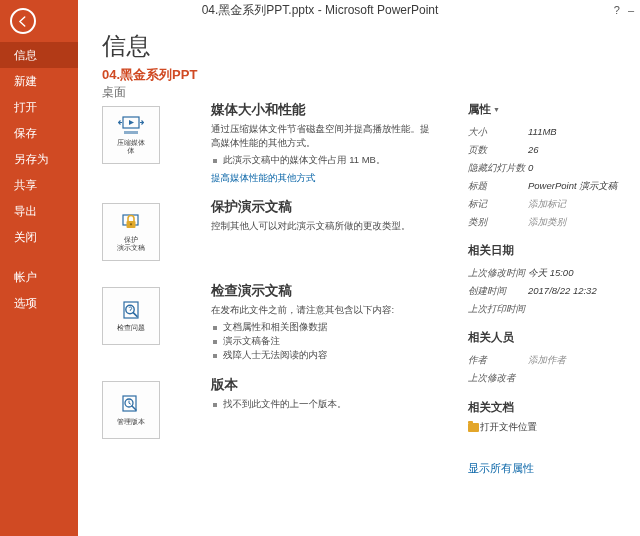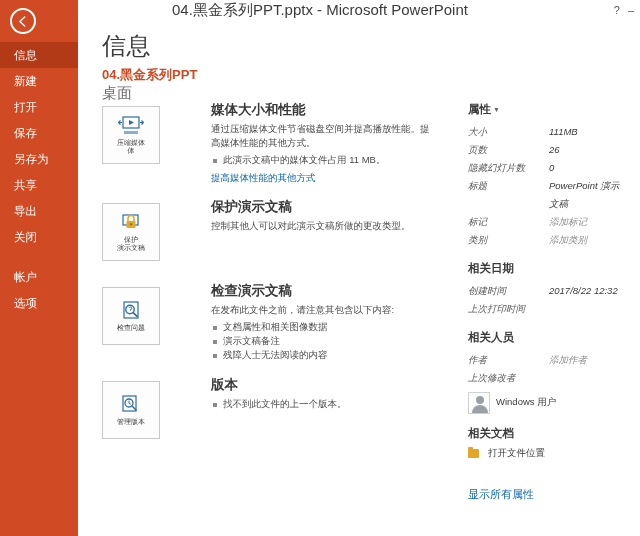--- a/index.html
+++ b/index.html
@@ -20,21 +20,21 @@
   .titlebar {
     position: absolute;
     left: 0; top: 0;
     width: 640px; height: 20px;
     background: #ffffff;
     display: flex;
     align-items: center;
     justify-content: center;
   }
   .titlebar-text {
-    font-size: 15px;
+    font-size: 12px;
     color: #3b3b3b;
     white-space: nowrap;
   }
   .titlebar-right {
     position: absolute;
     right: 6px; top: 0;
     height: 20px;
     display: flex;
     align-items: center;
     gap: 8px;
@@ -108,21 +108,21 @@
   .doc-name {
     position: absolute;
     left: 24px; top: 46px;
     font-size: 13px;
     color: #d04a23;
     font-weight: bold;
   }
   .doc-loc {
     position: absolute;
     left: 24px; top: 64px;
-    font-size: 15px;
+    font-size: 12px;
     color: #6b6b6b;
   }
 
   
   .cards {
     position: absolute;
     left: 24px; top: 82px;
     width: 330px;
   }
   .card {
@@ -220,21 +220,20 @@
     font-style: italic;
   }
   .prop-label {
     width: 60px;
     flex: 0 0 60px;
     color: #5a5a5a;
   }
   .prop-value {
     flex: 1;
     color: #3a3a3a;
-    margin-left: 21px;
   }
   .prop-value.placeholder {
     color: #8d8d8d;
     cursor: pointer;
   }
   .props-section {
     margin-top: 12px;
   }
   .person-row {
     display: flex;
@@ -264,21 +263,21 @@
     border-radius: 8px 8px 0 0;
     background: #9aa0a6;
   }
   .person-name {
     font-size: 9.5px;
     color: #3a3a3a;
   }
   .doc-link-row {
     display: flex;
     align-items: center;
-    gap: 9px;
+    gap: 1px;
     margin-top: 0;
     cursor: pointer;
   }
   .folder-ico {
     width: 11px; height: 9px;
     background: #e3a62a;
     border-radius: 1px;
     position: relative;
     flex: 0 0 11px;
   }
@@ -443,45 +442,42 @@
         <span class="prop-value placeholder">添加标记</span>
       </div>
       <div class="prop-row">
         <span class="prop-label">类别</span>
         <span class="prop-value placeholder">添加类别</span>
       </div>
 
       <div class="props-section">
         <div class="props-head">相关日期</div>
         <div class="prop-row">
+          <span class="prop-label">上次修改时间</span>
+          <span class="prop-value">今天 15:00</span>
+        </div>
+        <div class="prop-row">
           <span class="prop-label">创建时间</span>
           <span class="prop-value">2017/8/22 12:32</span>
         </div>
         <div class="prop-row">
           <span class="prop-label">上次打印时间</span>
           <span class="prop-value"></span>
         </div>
       </div>
 
       <div class="props-section">
         <div class="props-head">相关人员</div>
         <div class="prop-row">
           <span class="prop-label">作者</span>
           <span class="prop-value placeholder">添加作者</span>
         </div>
         <div class="prop-row">
           <span class="prop-label">上次修改者</span>
         </div>
-        <div class="person-row">
-          <span class="avatar">
-            <span class="head"></span>
-            <span class="body"></span>
-          </span>
-          <span class="person-name">Windows 用户</span>
-        </div>
       </div>
 
       <div class="props-section">
         <div class="props-head">相关文档</div>
         <div class="doc-link-row">
           <span class="folder-ico"></span>
           <span class="doc-link-text">打开文件位置</span>
         </div>
         <a class="show-all">显示所有属性</a>
       </div>

